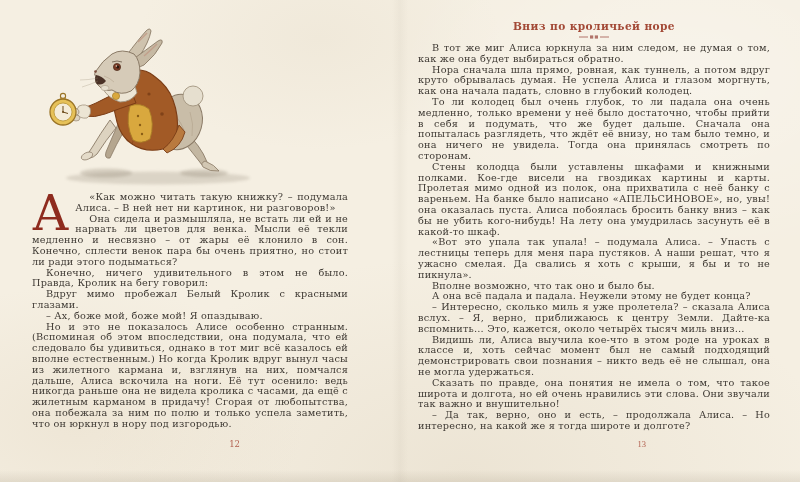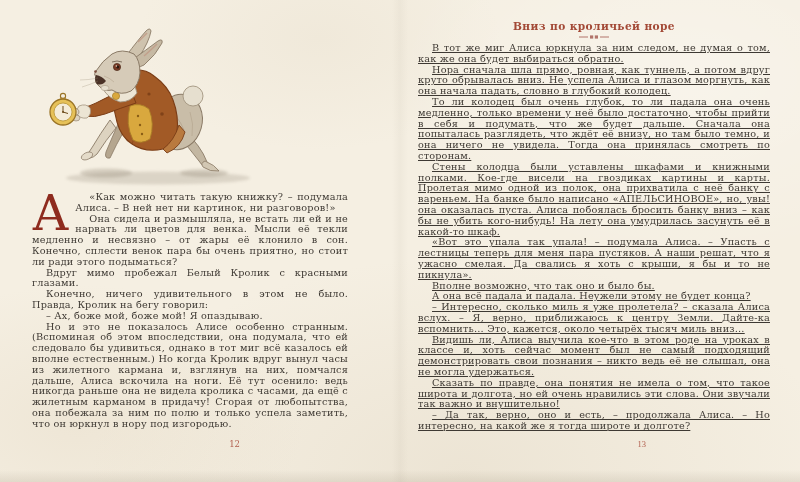--- a/index.html
+++ b/index.html
@@ -15,21 +15,21 @@
   }
   .gutter{position:absolute;left:392px;top:0;width:16px;height:100%;
     background:linear-gradient(to right, transparent, rgba(120,110,92,.05) 50%, transparent);}
   .bottom-shade{position:absolute;left:0;bottom:0;width:100%;height:12px;
     background:linear-gradient(to bottom, rgba(0,0,0,0), rgba(140,128,106,.16));}
   .illustration{position:absolute;left:46px;top:12px;width:222px;height:182px;}
   .textcol{position:absolute;text-align:justify;color:#3e3933;}
   .textcol p{margin:0;text-indent:14px;font-size:9.7px;line-height:10.8px;letter-spacing:.2px;}
   .textcol p.first{text-indent:0;}
   .left-text{left:32px;top:192px;width:316px;height:248px;overflow:hidden;}
-  .right-text{left:418px;top:43px;width:352px;height:390px;overflow:hidden;text-decoration:underline;}
+  .right-text{left:418px;top:43px;width:352px;height:390px;overflow:hidden;}
   .dropcap{float:left;font-size:49px;line-height:41px;padding:1px 6px 0 0;color:#8e2b1e;}
   .chapter-head{position:absolute;left:418px;top:20px;width:352px;text-align:center;}
   .chapter-title{font-size:10.6px;font-weight:bold;color:#a34936;letter-spacing:.4px;margin:0;}
   .ornament{margin-top:2px;line-height:0;}
   .pagenum{position:absolute;width:100px;text-align:right;font-size:8.5px;color:#b2604f;top:439px;}
   .pagenum.left{left:140px;}
   .pagenum.right{left:546px;font-family:Liberation Serif, serif;}
 </style>
 </head>
 <body>
@@ -113,42 +113,42 @@
       <path d="M58 64 Q64 66 68 70" fill="none" stroke="#b3a48e" stroke-width="0.7" opacity="0.8"></path>
       <path d="M52 66 Q42 68 34 68" fill="none" stroke="#9b8c77" stroke-width="0.5" opacity="0.6"></path>
       <path d="M52 69 Q43 73 36 75" fill="none" stroke="#9b8c77" stroke-width="0.5" opacity="0.6"></path>
     </svg>
   </div>
 
   <div class="textcol left-text">
       <p class="first"><span class="dropcap">А</span></p>
       <p><span>«Как можно читать такую книжку? – подумала Алиса. – В ней нет ни картинок, ни разговоров!»</span></p>
       <p><span>Она сидела и размышляла, не встать ли ей и не нарвать ли цветов для венка. Мысли её текли медленно и несвязно – от жары её клонило в сон. Конечно, сплести венок пара бы очень приятно, но стоит ли ради этого подыматься?</span></p>
+      <p><span>Конечно, ничего удивительного в этом не было. Правда, Кролик на бегу говорил:</span></p>
       <p><span>Вдруг мимо пробежал Белый Кролик с красными глазами.</span></p>
-      <p><span>Конечно, ничего удивительного в этом не было. Правда, Кролик на бегу говорил:</span></p>
       <p><span>– Ах, боже мой, боже мой! Я опаздываю.</span></p>
       <p><span>Но и это не показалось Алисе особенно странным. (Вспоминая об этом впоследствии, она подумала, что ей следовало бы удивиться, однако в тот миг всё казалось ей вполне естественным.) Но когда Кролик вдруг вынул часы из жилетного кармана и, взглянув на них, помчался дальше, Алиса вскочила на ноги. Её тут осенило: ведь никогда раньше она не видела кролика с часами, да ещё с жилетным карманом в придачу! Сгорая от любопытства, она побежала за ним по полю и только успела заметить, что он юркнул в нору под изгородью.</span></p>
     </div>
   <div class="pagenum left">12</div>
 
   <div class="chapter-head">
     <p class="chapter-title">Вниз по кроличьей норе</p>
     <div class="ornament">
       <svg width="30" height="6" viewBox="0 0 30 6" xmlns="http://www.w3.org/2000/svg">
         <line x1="0" y1="3" x2="9" y2="3" stroke="#b2746a" stroke-width="1"></line>
         <rect x="11" y="1.4" width="3.2" height="3.2" fill="#b2746a"></rect>
         <rect x="15.8" y="1.4" width="3.2" height="3.2" fill="#b2746a"></rect>
         <line x1="21" y1="3" x2="30" y2="3" stroke="#b2746a" stroke-width="1"></line>
       </svg>
     </div>
   </div>
 
   <div class="textcol right-text">
       <p><span>В тот же миг Алиса юркнула за ним следом, не думая о том, как же она будет выбираться обратно.</span></p>
-      <p><span>Нора сначала шла прямо, ровная, как туннель, а потом вдруг круто обрывалась вниз. Не успела Алиса и глазом моргнуть, как она начала падать, словно в глубокий колодец.</span></p>
+      <p><span>Нора сначала шла прямо, ровная, как туннель, а потом вдруг круто обрывалась думая. Не успела Алиса и глазом моргнуть, как она начала падать, словно в глубокий колодец.</span></p>
       <p><span>То ли колодец был очень глубок, то ли падала она очень медленно, только времени у неё было достаточно, чтобы прийти в себя и подумать, что же будет дальше. Сначала она попыталась разглядеть, что ждёт её внизу, но там было темно, и она ничего не увидела. Тогда она принялась смотреть по сторонам.</span></p>
       <p><span>Стены колодца были уставлены шкафами и книжными полками. Кое-где висели на гвоздиках картины и карты. Пролетая мимо одной из полок, она прихватила с неё банку с вареньем. На банке было написано «АПЕЛЬСИНОВОЕ», но, увы! она оказалась пуста. Алиса побоялась бросить банку вниз – как бы не убить кого-нибудь! На лету она умудрилась засунуть её в какой-то шкаф.</span></p>
       <p><span>«Вот это упала так упала! – подумала Алиса. – Упасть с лестницы теперь для меня пара пустяков. А наши решат, что я ужасно смелая. Да свались я хоть с крыши, я бы и то не пикнула».</span></p>
       <p><span>Вполне возможно, что так оно и было бы.</span></p>
       <p><span>А она всё падала и падала. Неужели этому не будет конца?</span></p>
       <p><span>– Интересно, сколько миль я уже пролетела? – сказала Алиса вслух. – Я, верно, приближаюсь к центру Земли. Дайте-ка вспомнить… Это, кажется, около четырёх тысяч миль вниз…</span></p>
       <p><span>Видишь ли, Алиса выучила кое-что в этом роде на уроках в классе и, хоть сейчас момент был не самый подходящий демонстрировать свои познания – никто ведь её не слышал, она не могла удержаться.</span></p>
       <p><span>Сказать по правде, она понятия не имела о том, что такое широта и долгота, но ей очень нравились эти слова. Они звучали так важно и внушительно!</span></p>
       <p><span>– Да так, верно, оно и есть, – продолжала Алиса. – Но интересно, на какой же я тогда широте и долготе?</span></p>
       <p><span>Помолчав, она начала снова:</span></p>

